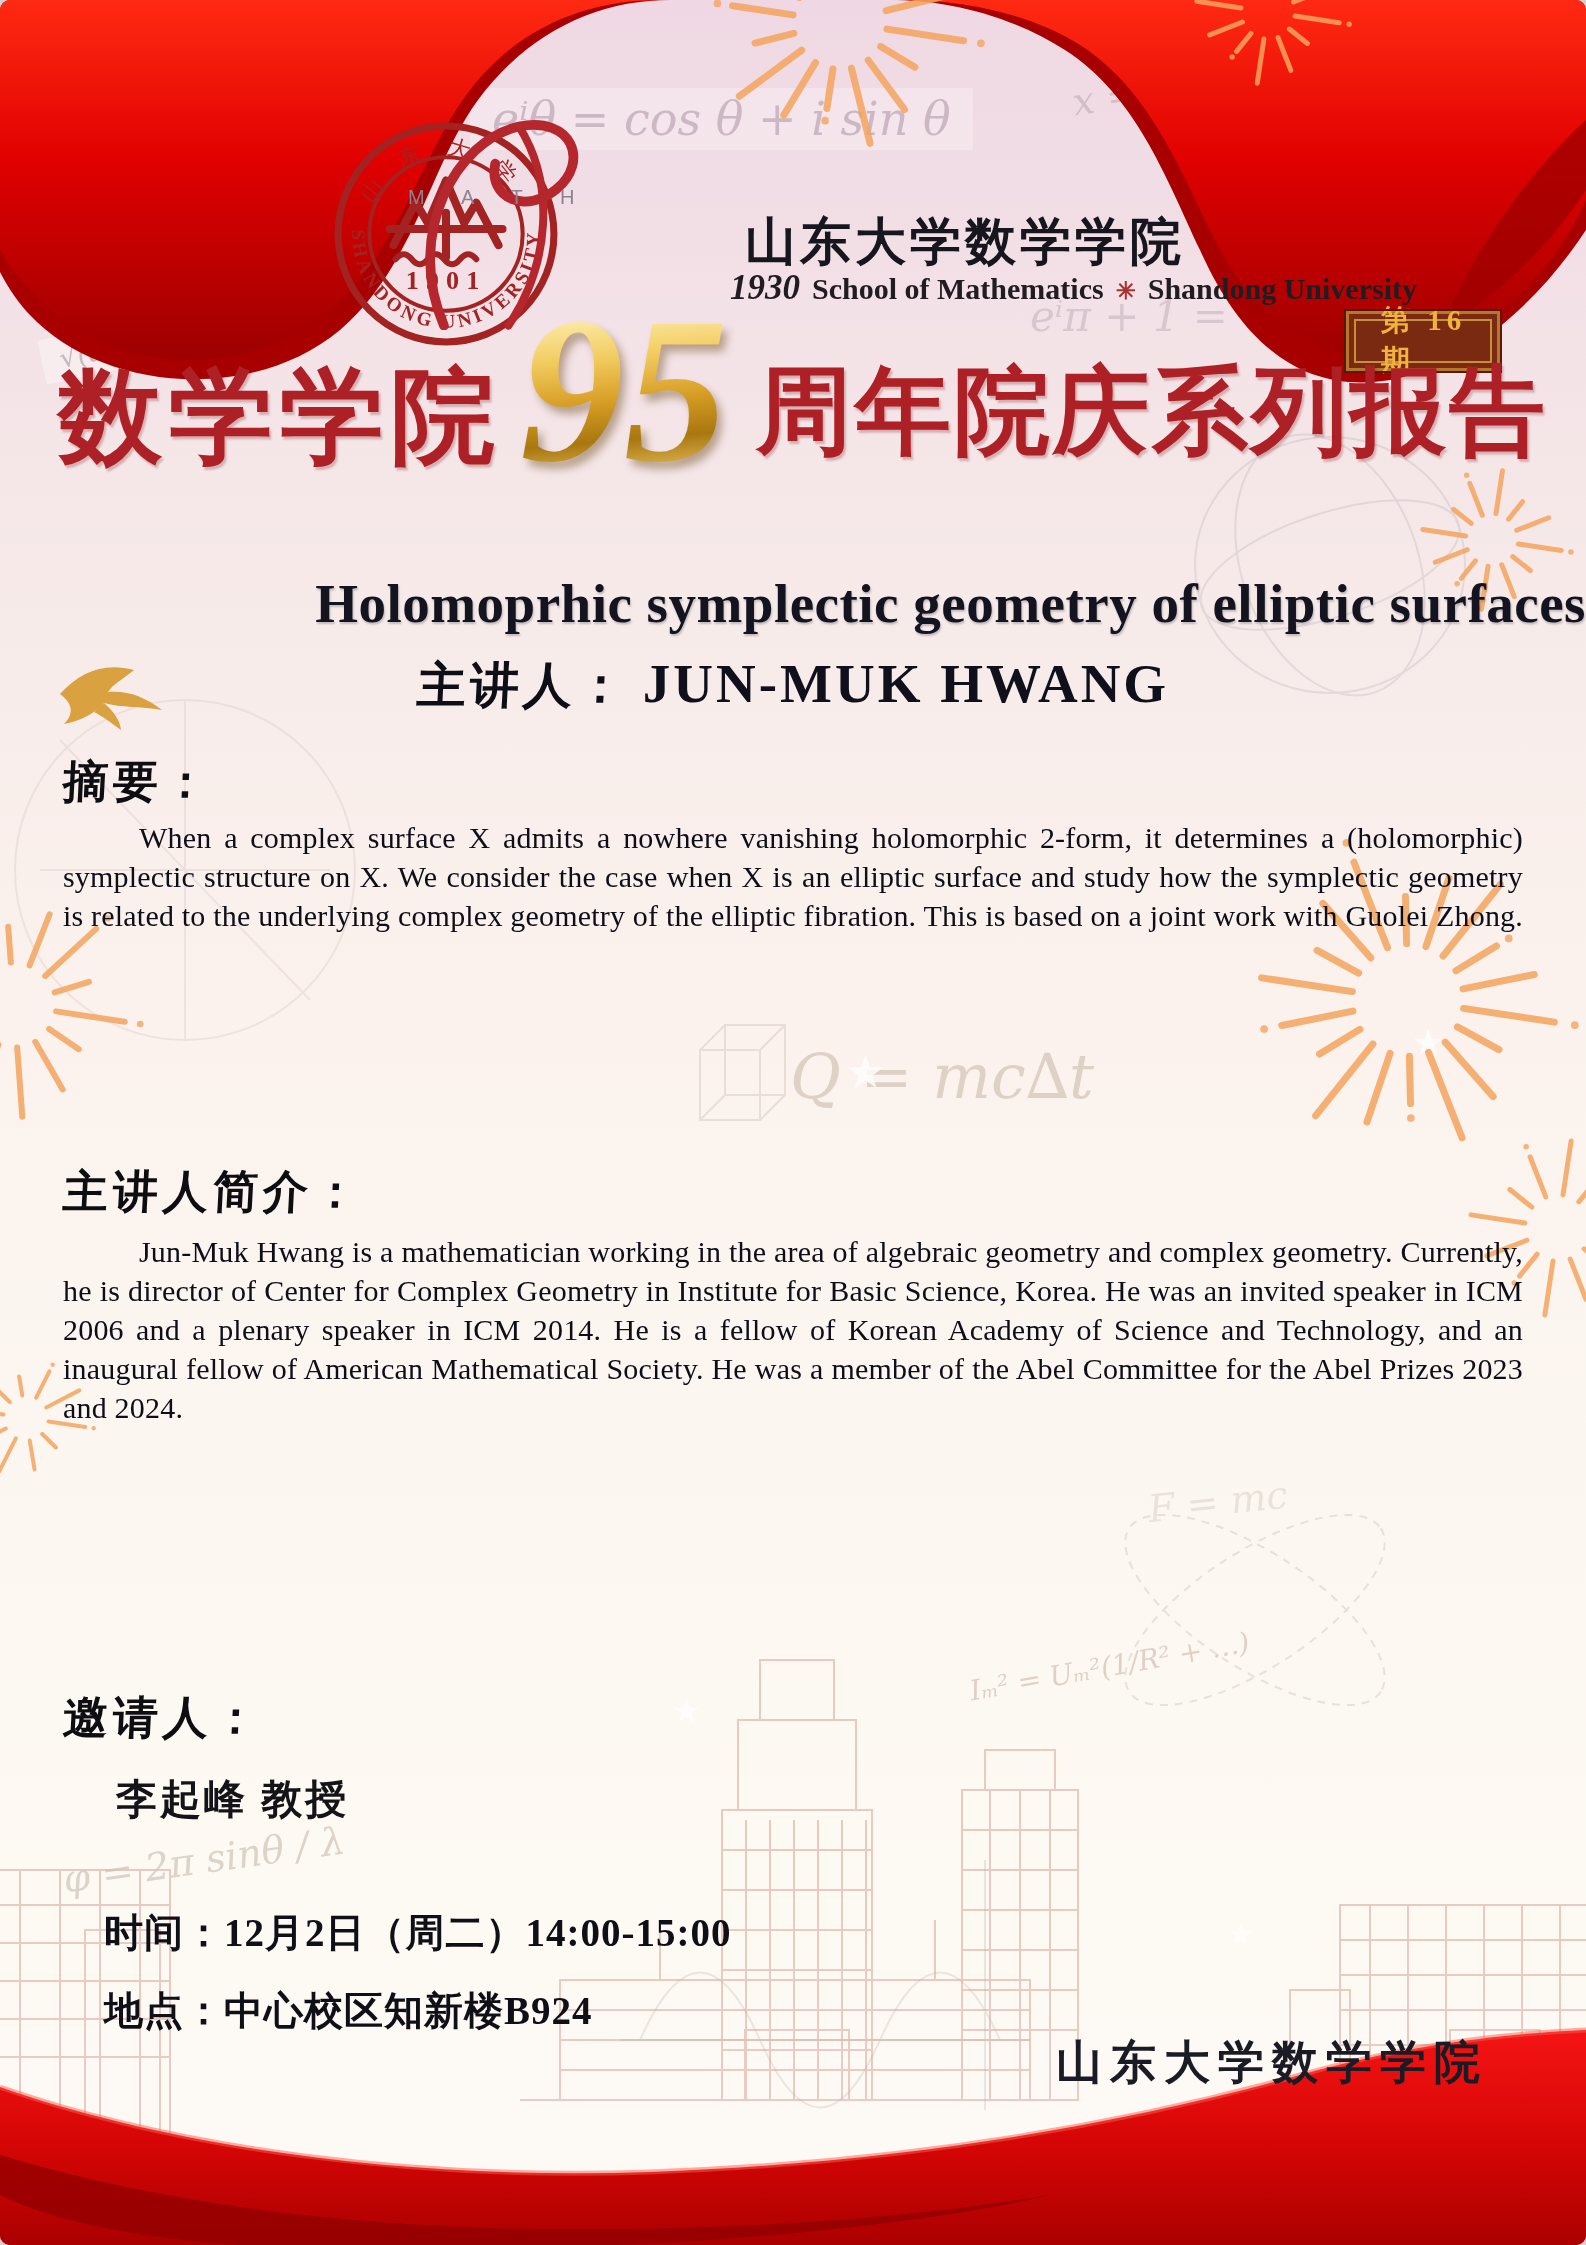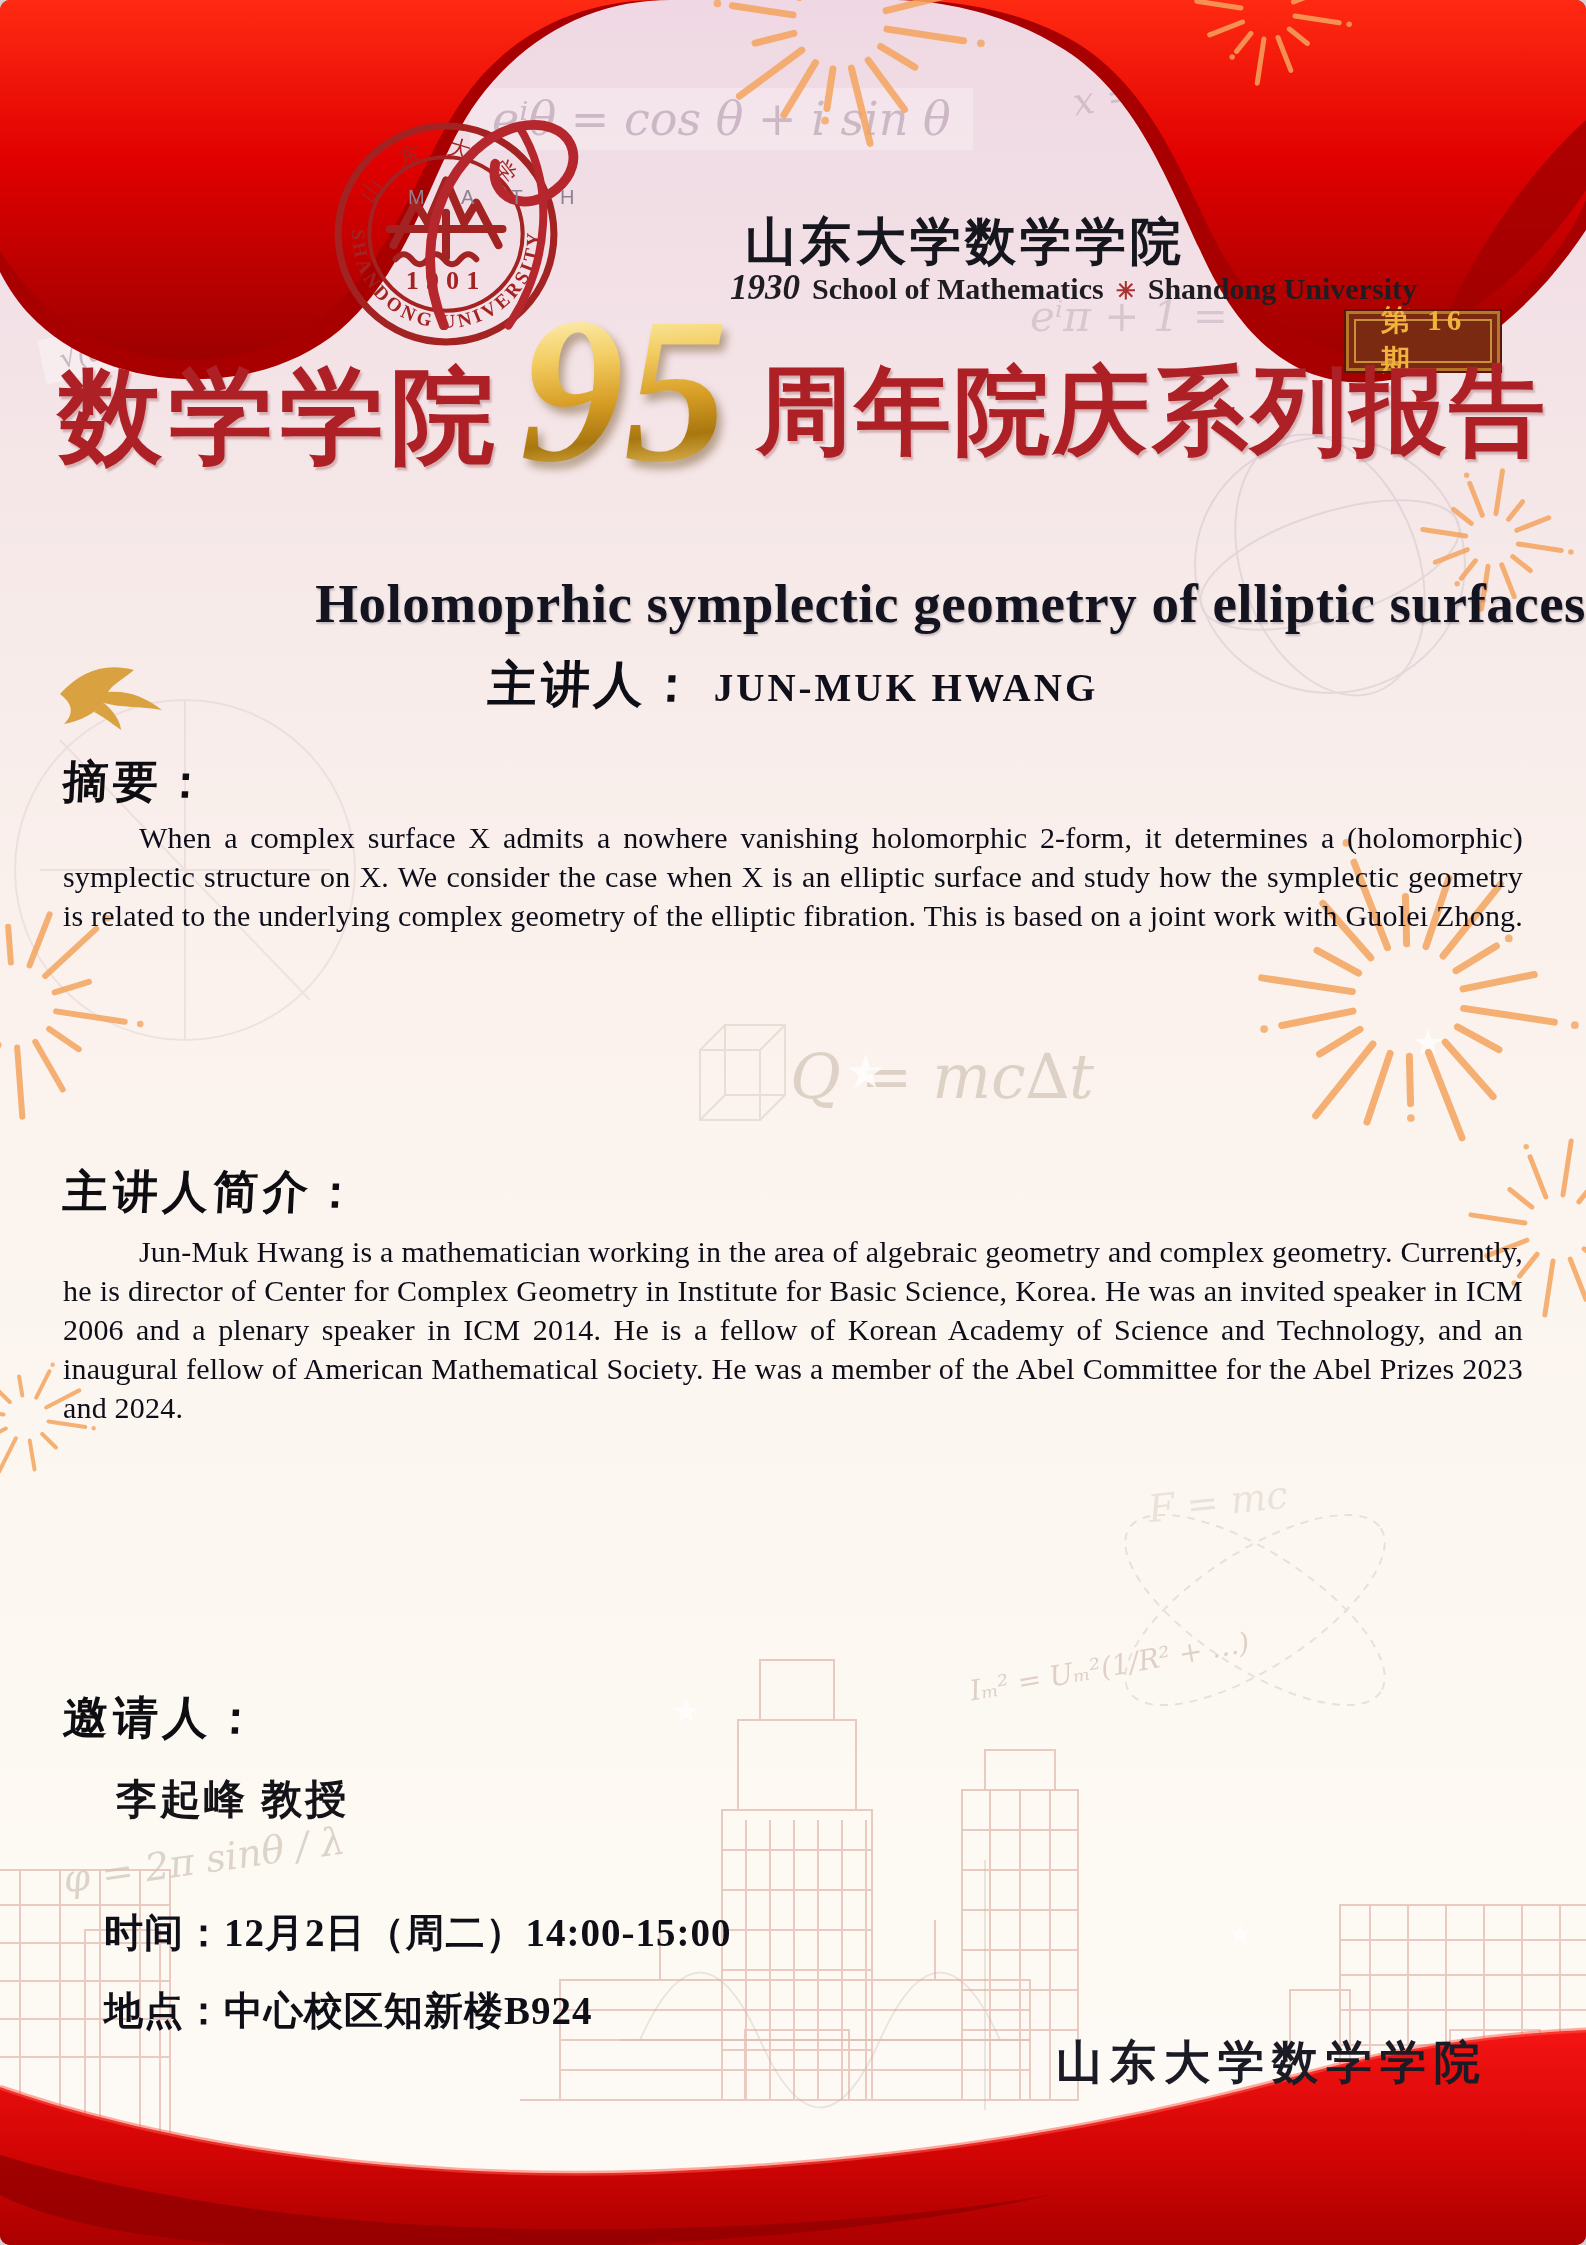--- a/index.html
+++ b/index.html
@@ -45,21 +45,21 @@
     font-size:208px;font-style:italic;font-weight:700;line-height:.85;margin:-46px 10px 0 18px;
     background:linear-gradient(175deg,#fdeeb0 8%,#f3cd62 30%,#d89f26 52%,#a9770f 72%,#f0cd6d 95%);
     -webkit-background-clip:text;background-clip:text;color:transparent;
     filter:drop-shadow(5px 7px 4px rgba(90,55,0,.4));
   }
   
   .talk-title{position:absolute;left:0;top:572px;width:100%;z-index:6;text-align:right;
     font-size:55px;font-weight:700;color:#141421;letter-spacing:.5px;text-shadow:1px 2px 2px rgba(40,40,60,.25);}
   .speaker{position:absolute;left:0;top:652px;width:100%;z-index:6;display:flex;justify-content:center;align-items:baseline;gap:14px;}
   .speaker .lbl{font-size:49px;font-weight:900;color:#0e0e16;letter-spacing:4px;transform:skewX(-3deg);}
-  .speaker .name{font-size:39px;font-weight:700;color:#10101c;letter-spacing:3px;}
+  .speaker .name{font-size:55px;font-weight:700;color:#10101c;letter-spacing:3px;}
   .bird{position:absolute;left:58px;top:660px;width:130px;height:75px;z-index:6;}
   
   .cjk-head{position:absolute;left:63px;z-index:6;font-size:45px;font-weight:900;color:#0d0d12;letter-spacing:5px;transform:skewX(-3deg);}
   .h-abs{top:752px;}
   .h-bio{top:1162px;}
   .h-inv{top:1688px;}
   .para{position:absolute;left:63px;width:1460px;z-index:6;font-size:30px;line-height:39px;
     text-align:justify;text-indent:76px;color:#0e0e1a;letter-spacing:.2px;}
   .p-abs{top:818px;}
   .p-bio{top:1232px;}

